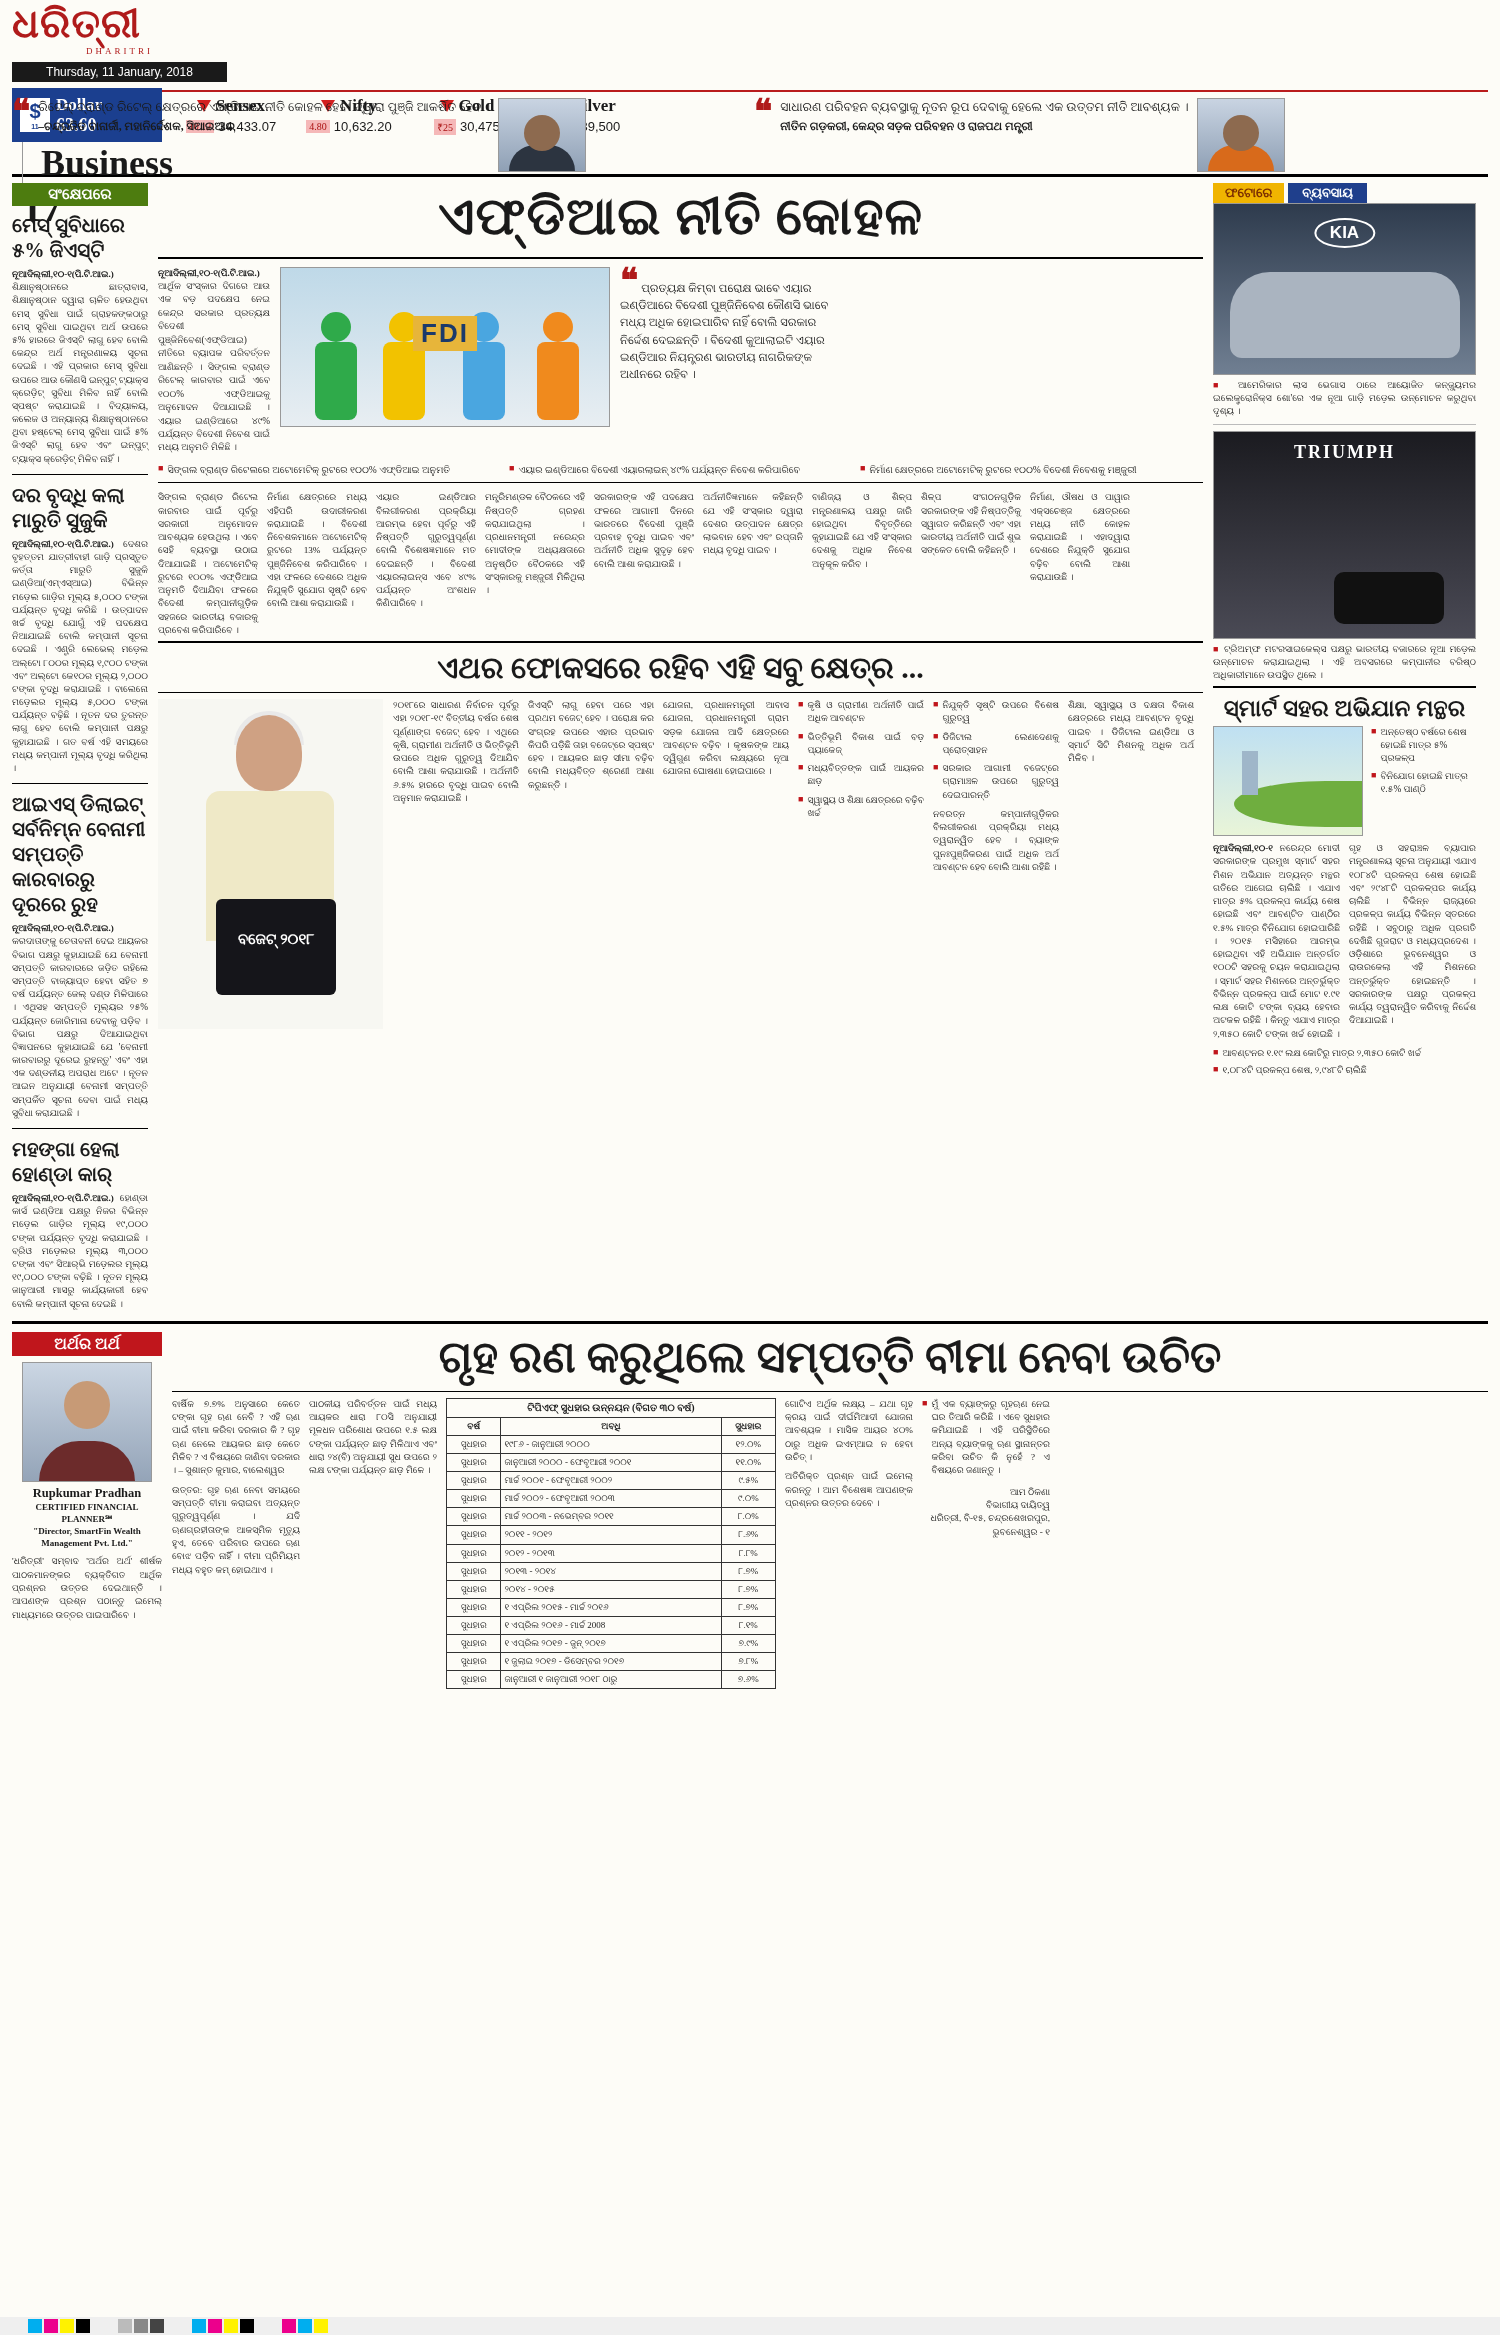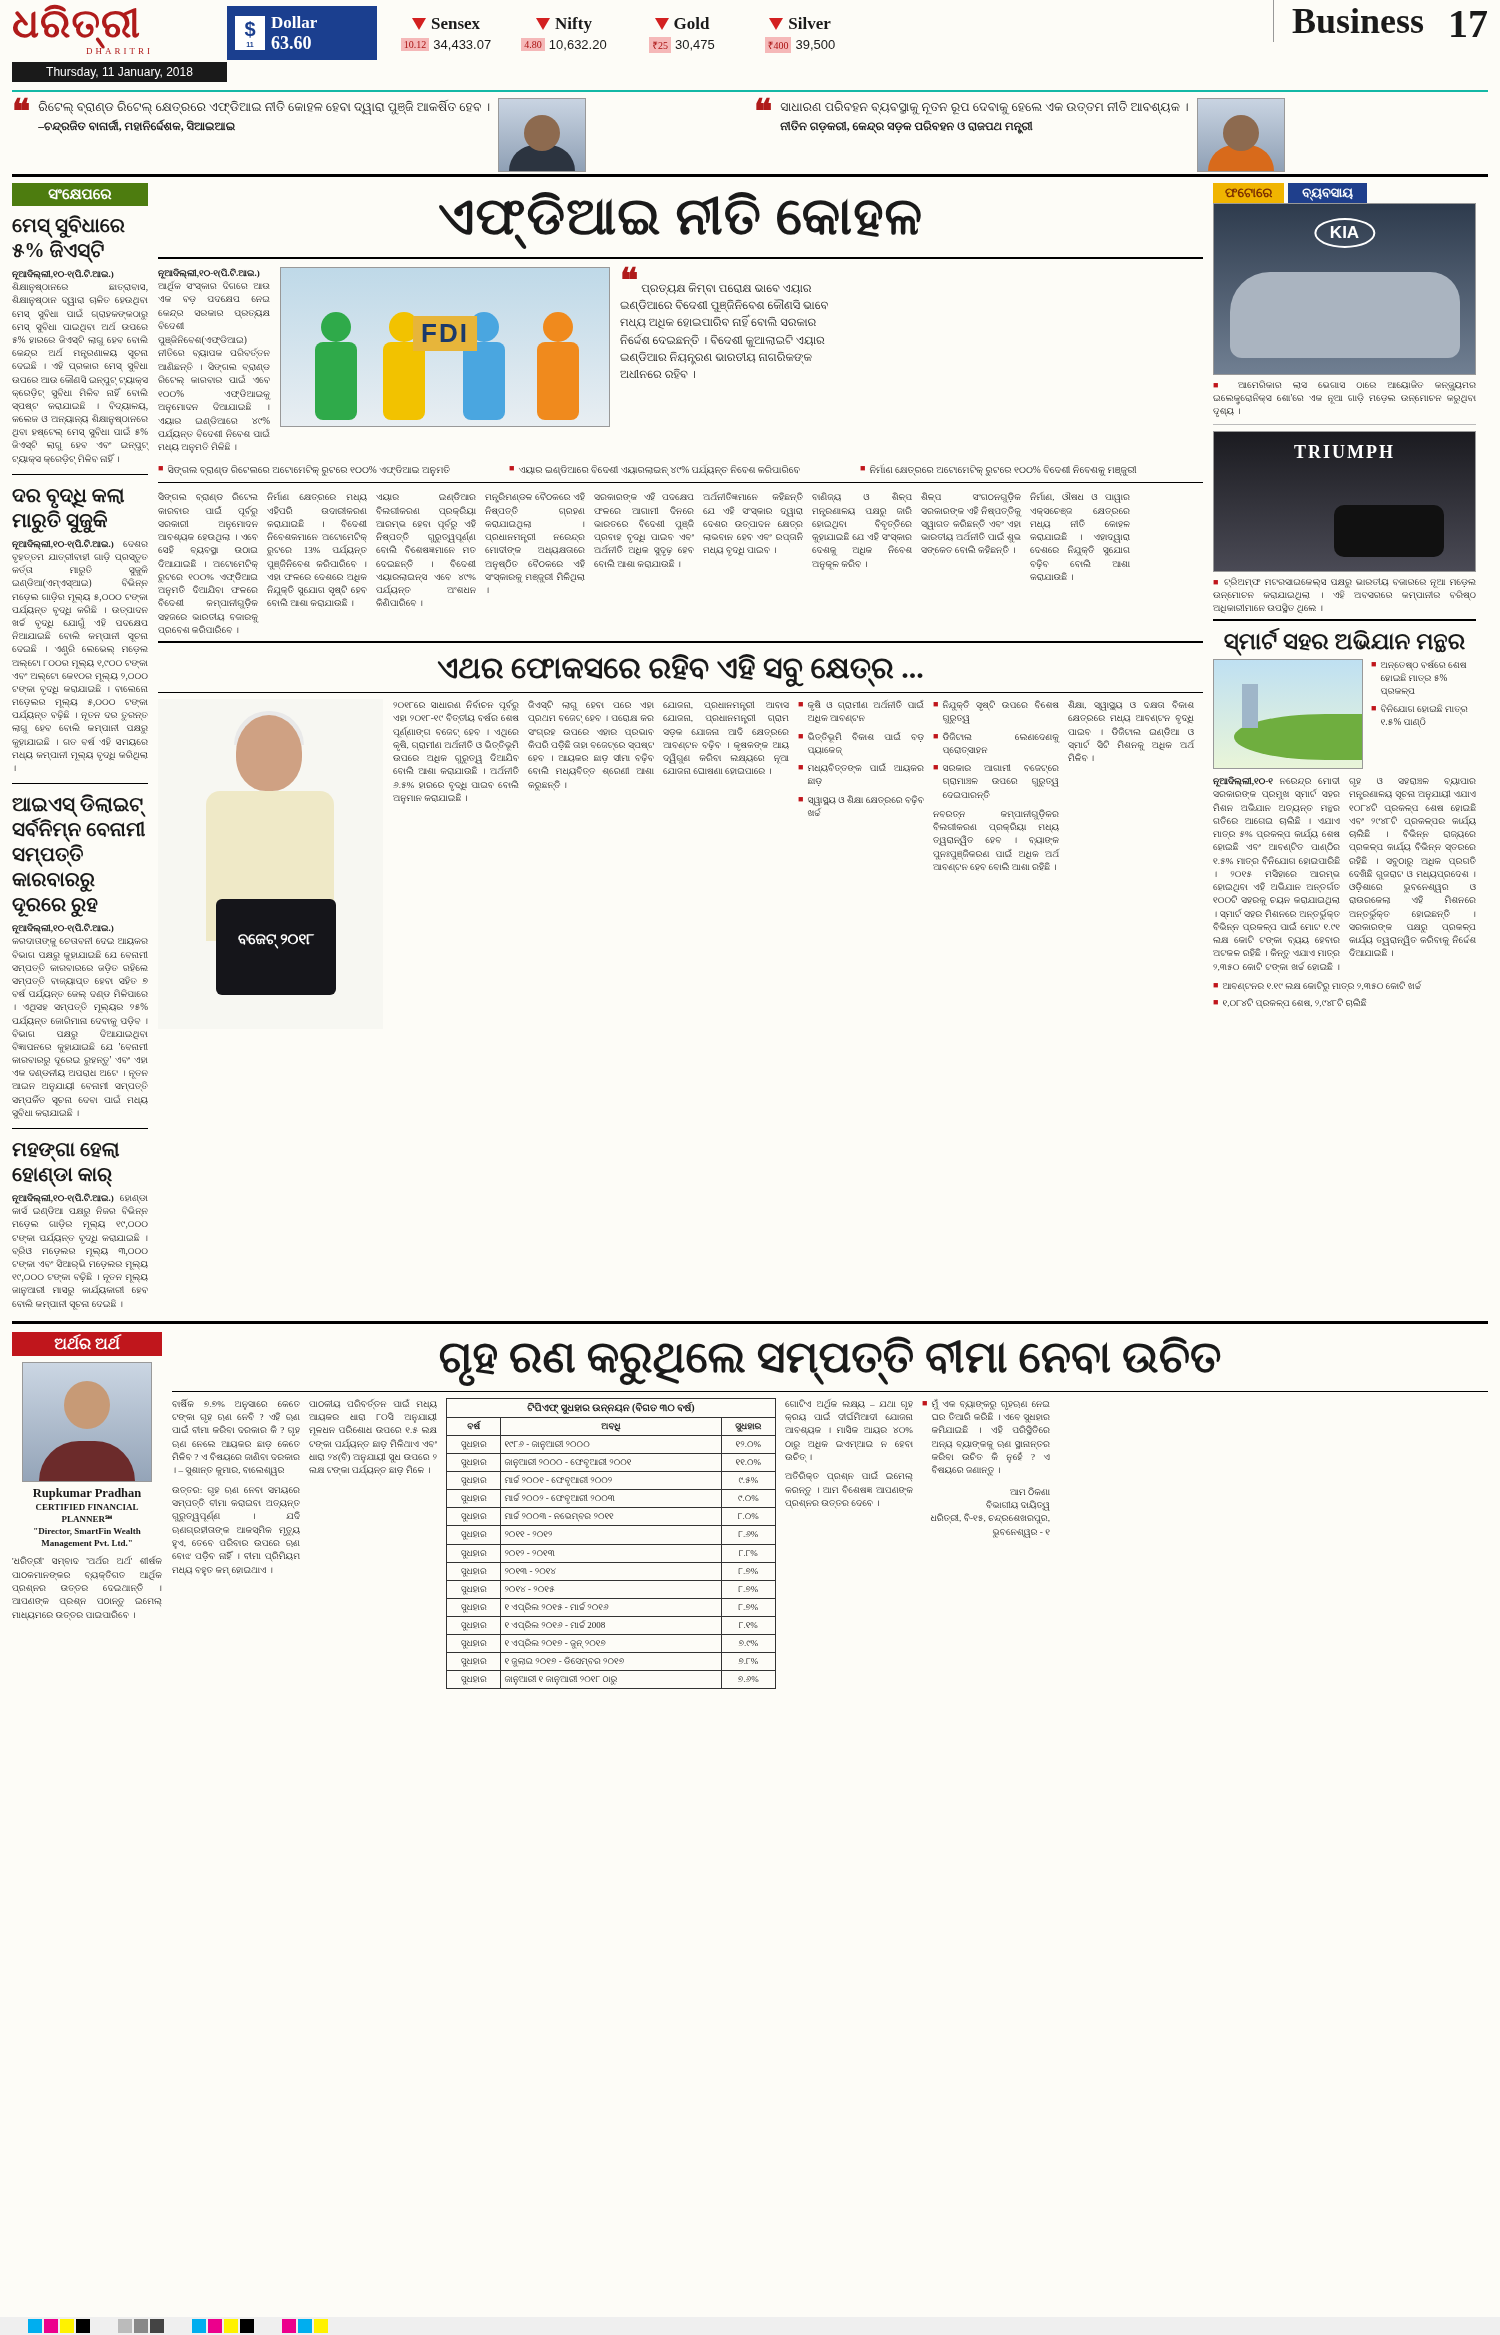--- a/index.html
+++ b/index.html
@@ -8,21 +8,21 @@
     width:1500px; height:2335px;
     background:#fdfcf7;
     font-family:"Liberation Serif", serif;
     color:#1a1a1a;
     position:relative;
     overflow:hidden;
   }
   .page { width:1500px; height:2335px; position:relative; padding:0 12px; }
 
   
-  .masthead { display:flex; align-items:flex-start; height:92px; border-bottom:2px solid #14b8a6; }
+  .masthead { display:flex; align-items:flex-start; height:92px; border-bottom:2px solid #b91c1c;flex-direction:column; }
   .logo-box { width:215px; padding-top:4px; }
   .logo-word {
     font-family:"Liberation Serif", serif;
     font-size:40px; font-weight:bold; color:#b01b1b; letter-spacing:1px;
     line-height:1;
   }
   .logo-sub { font-size:9px; letter-spacing:3px; color:#b01b1b; text-align:center; margin-top:2px;}
   .date-bar {
     background:#1a1a1a; color:#fff; font-family:"Liberation Sans", sans-serif;
     font-size:12px; text-align:center; padding:3px 6px; margin-top:6px;
@@ -132,21 +132,21 @@
   
   .tabhdr { display:flex; gap:4px; }
   .tab-y { background:#f0b400; color:#7a2d00; font-size:13px; font-weight:bold; padding:2px 12px;}
   .tab-b { background:#1f3f8c; color:#fff; font-size:13px; font-weight:bold; padding:2px 14px;}
   .photo {
     width:100%; position:relative; overflow:hidden; border:1px solid #999;
   }
   .kia { height:172px; background:linear-gradient(#2e3b4d,#707f92); }
   .kia .car{position:absolute;left:16px;bottom:16px;width:230px;height:86px;background:#aab4c0;border-radius:40px 30px 12px 12px;}
   .kia .logo{position:absolute;left:50%;top:14px;transform:translateX(-50%);color:#fff;border:2px solid #fff;border-radius:50%;padding:3px 14px;font-weight:bold;font-family:"Liberation Sans",sans-serif;font-size:17px;}
-  .triumph { height:141px; background:linear-gradient(#1b1b20,#4a4a55); }
+  .triumph { height:208px; background:linear-gradient(#1b1b20,#4a4a55); }
   .triumph .logo{position:absolute;left:50%;top:10px;transform:translateX(-50%);color:#fff;font-family:"Liberation Serif",serif;font-size:18px;font-weight:bold;letter-spacing:2px;}
   .triumph .bike{position:absolute;left:120px;bottom:14px;width:110px;height:52px;background:#111;border-radius:10px;}
   .smart { height:110px; background:linear-gradient(#bfe0f2,#e9f5d8); }
   .smart .land{position:absolute;left:20px;bottom:8px;width:220px;height:46px;background:#6fae3f;border-radius:50%/60%;}
   .smart .bld{position:absolute;left:28px;bottom:40px;width:16px;height:44px;background:#9fb6c9;}
   .cap { font-size:9.3px; line-height:1.4; margin-top:4px; text-align:justify; }
   .rt-head { font-size:23px; font-weight:bold; text-align:center; margin:8px 0 4px; }
   .rt-body { font-size:9.2px; line-height:1.44; text-align:justify; }
   .two-col { column-count:2; column-gap:9px; }
 

